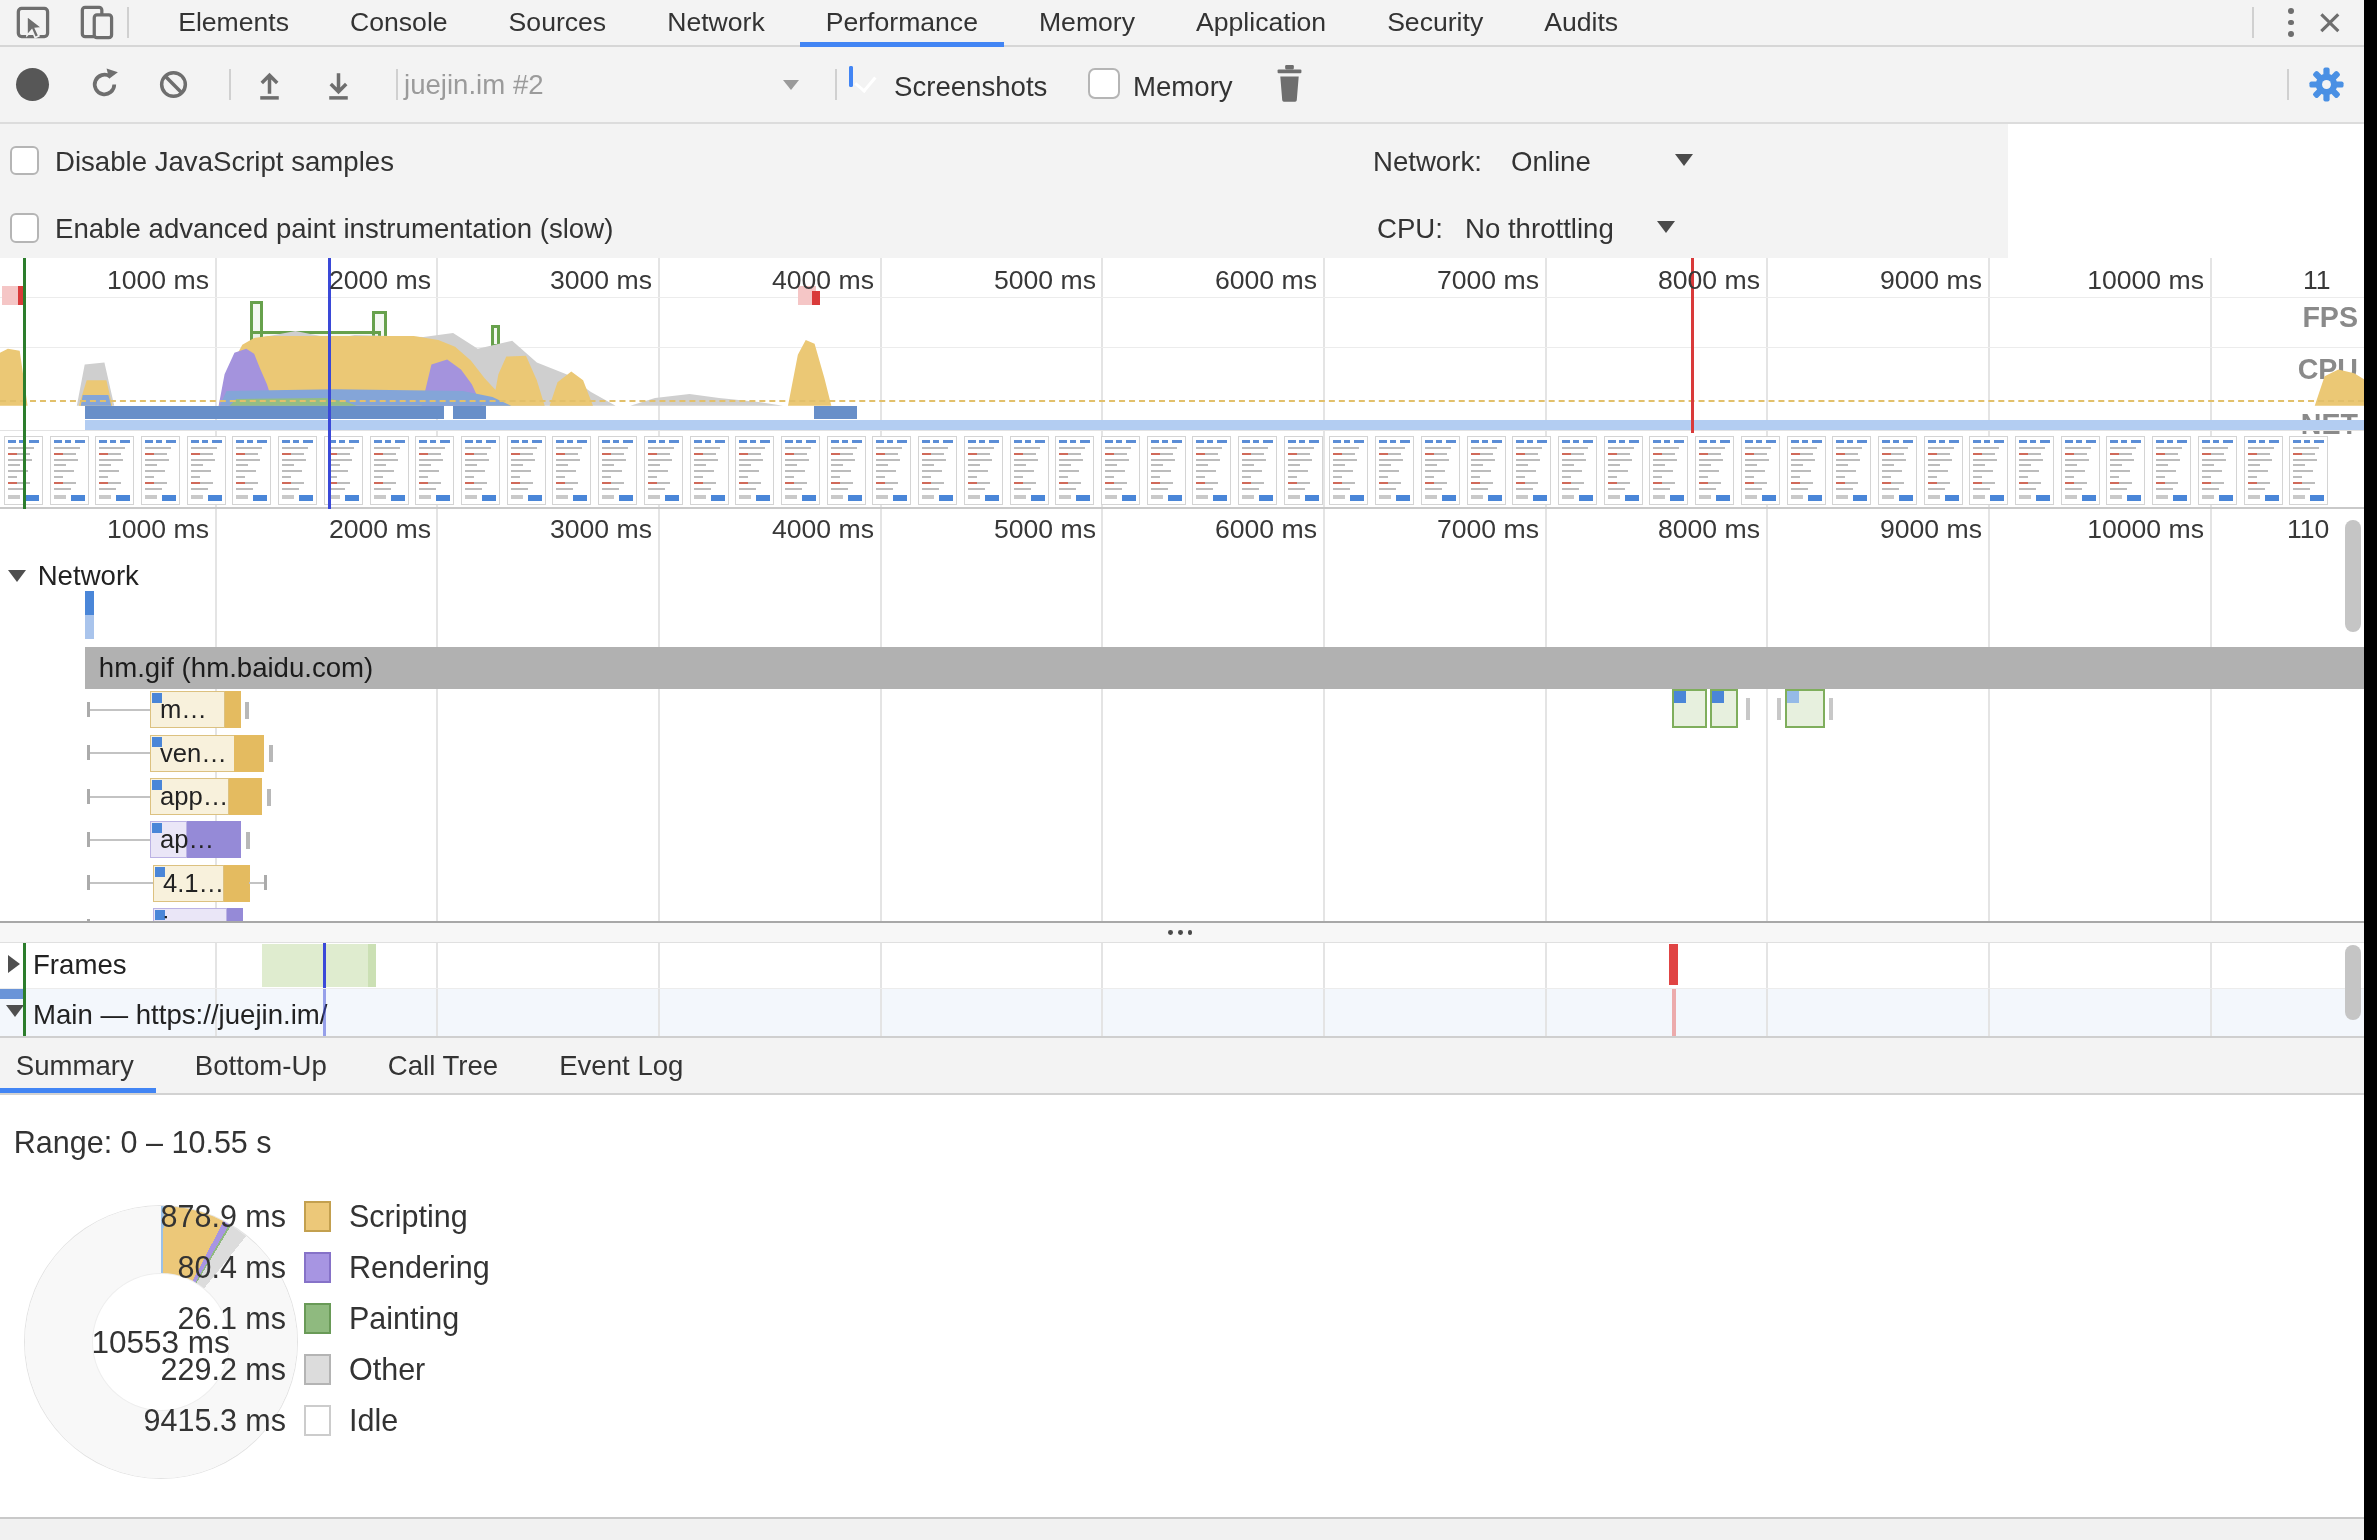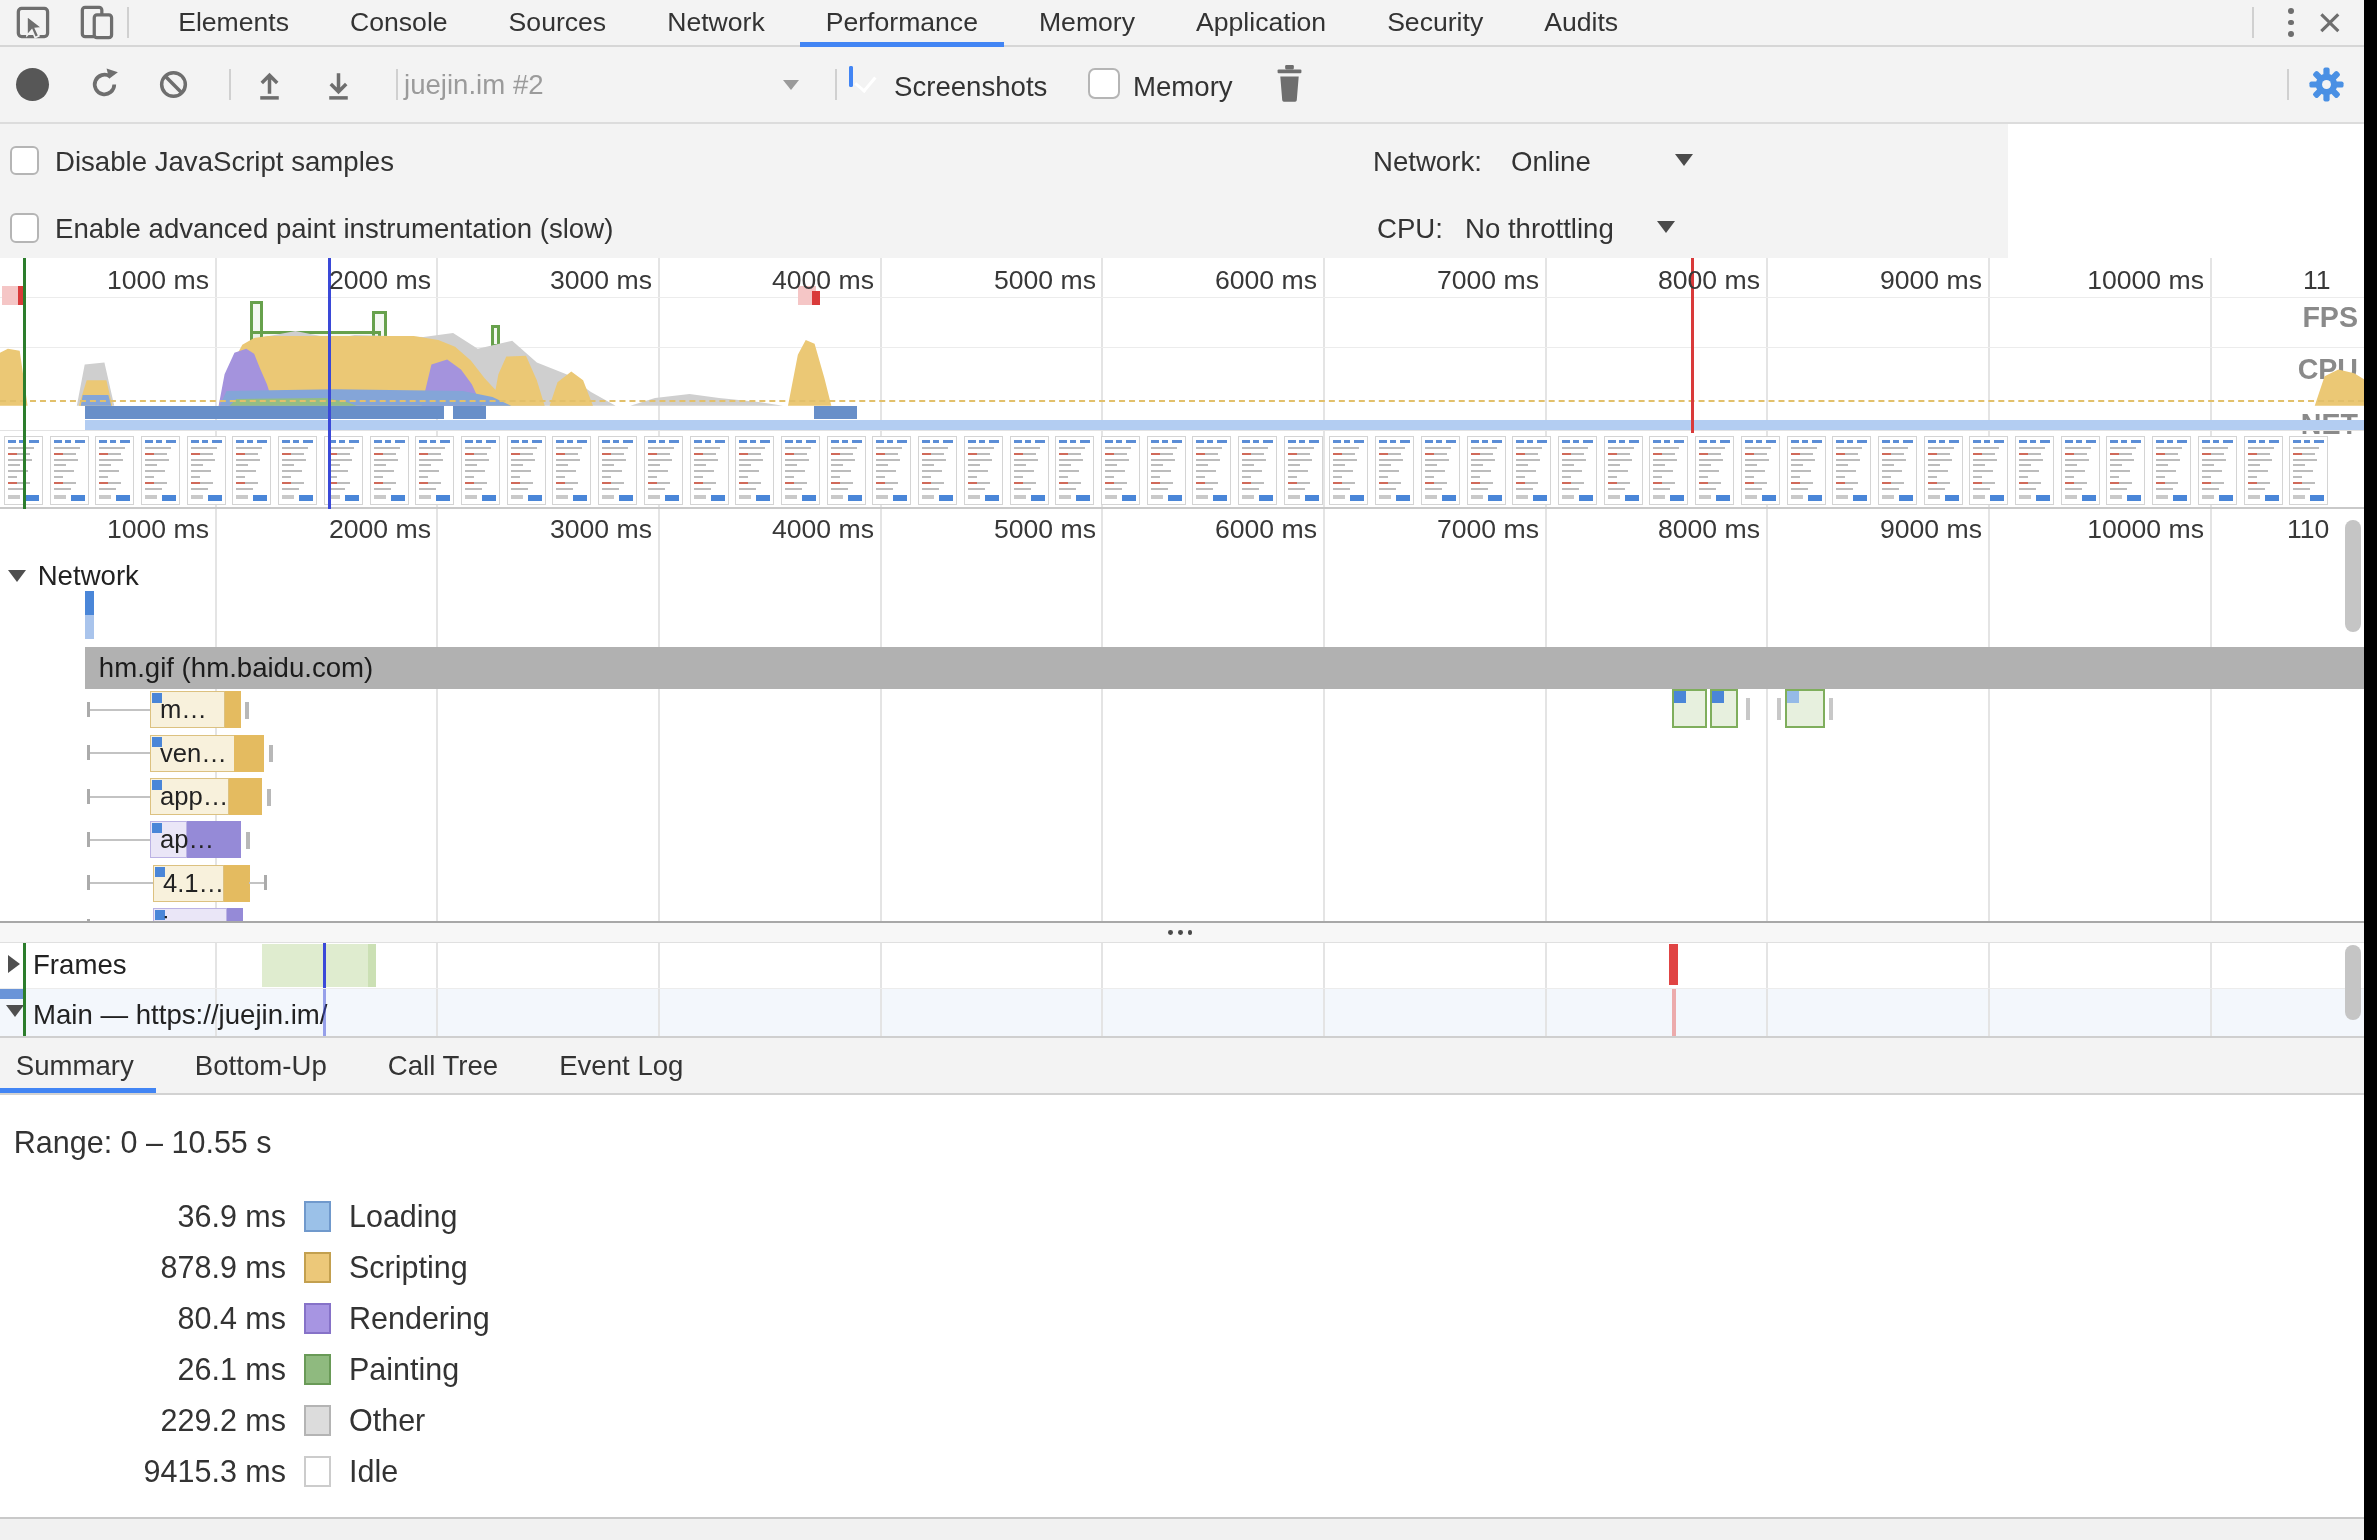--- a/index.html
+++ b/index.html
@@ -1409,26 +1409,25 @@
 
   <div id="bottombar">
       <span class="btab sel">Summary</span>
       <span class="btab">Bottom-Up</span>
       <span class="btab">Call Tree</span>
       <span class="btab">Event Log</span>
     </div>
 
   <div id="summary">
     <span id="range-label">Range: 0 – 10.55 s</span>
+    <div id="donut" style="background: conic-gradient(rgb(155, 193, 232) 0deg, rgb(155, 193, 232) 1.26deg, rgb(236, 200, 121) 1.26deg, rgb(236, 200, 121) 27.37deg, rgb(167, 149, 226) 27.37deg, rgb(167, 149, 226) 30.11deg, rgb(143, 186, 127) 30.11deg, rgb(143, 186, 127) 31deg, rgb(220, 220, 220) 31deg, rgb(220, 220, 220) 38.82deg, rgb(248, 248, 248) 38.82deg, rgb(248, 248, 248) 360deg);">
+      <div id="donut-hole"></div>
+      <div id="donut-label">10553 ms</div>
+    </div>
     <div id="legend">
-        <div class="leg-row">
-          <span class="leg-val">36.9 ms</span>
-          <span class="leg-swatch" style="background: rgb(155, 193, 232); border-color: rgb(112, 153, 204);"></span>
-          <span class="leg-name">Loading</span>
-        </div>
         <div class="leg-row">
           <span class="leg-val">878.9 ms</span>
           <span class="leg-swatch" style="background: rgb(236, 200, 121); border-color: rgb(195, 160, 79);"></span>
           <span class="leg-name">Scripting</span>
         </div>
         <div class="leg-row">
           <span class="leg-val">80.4 ms</span>
           <span class="leg-swatch" style="background: rgb(167, 149, 226); border-color: rgb(134, 114, 200);"></span>
           <span class="leg-name">Rendering</span>
         </div>

